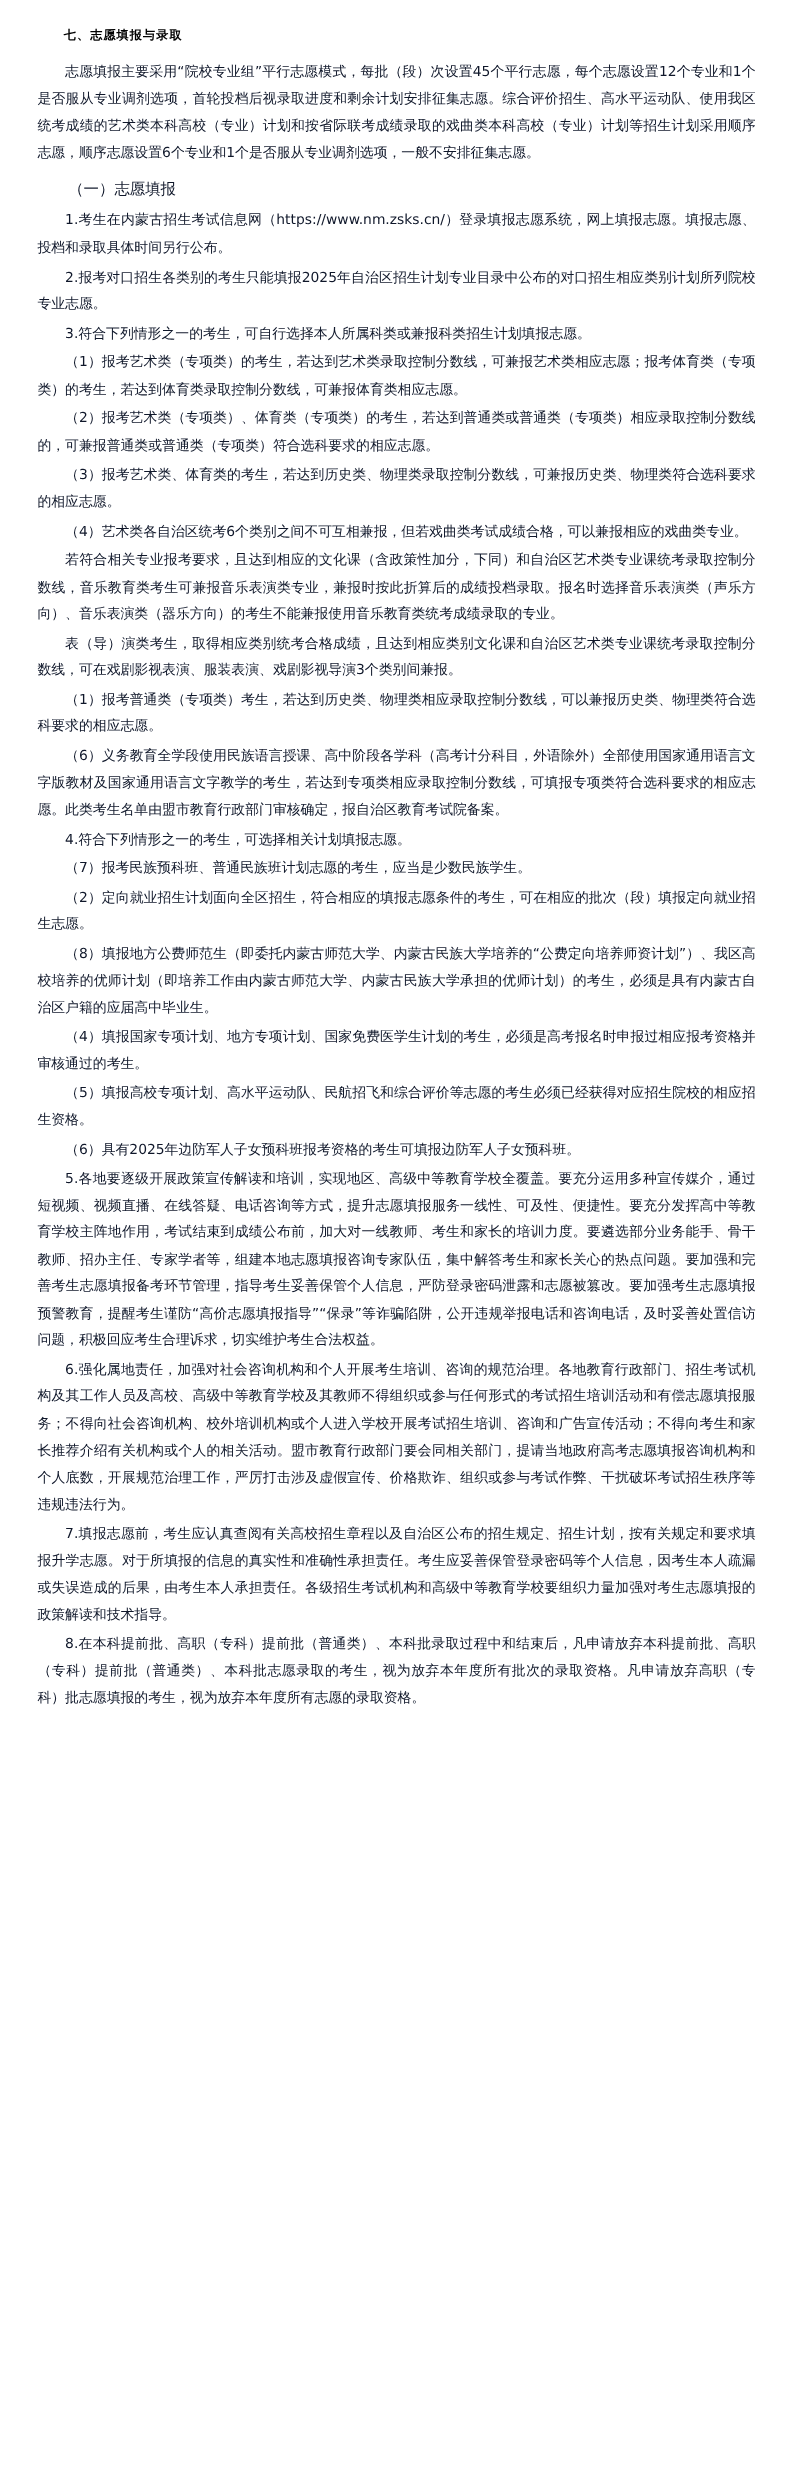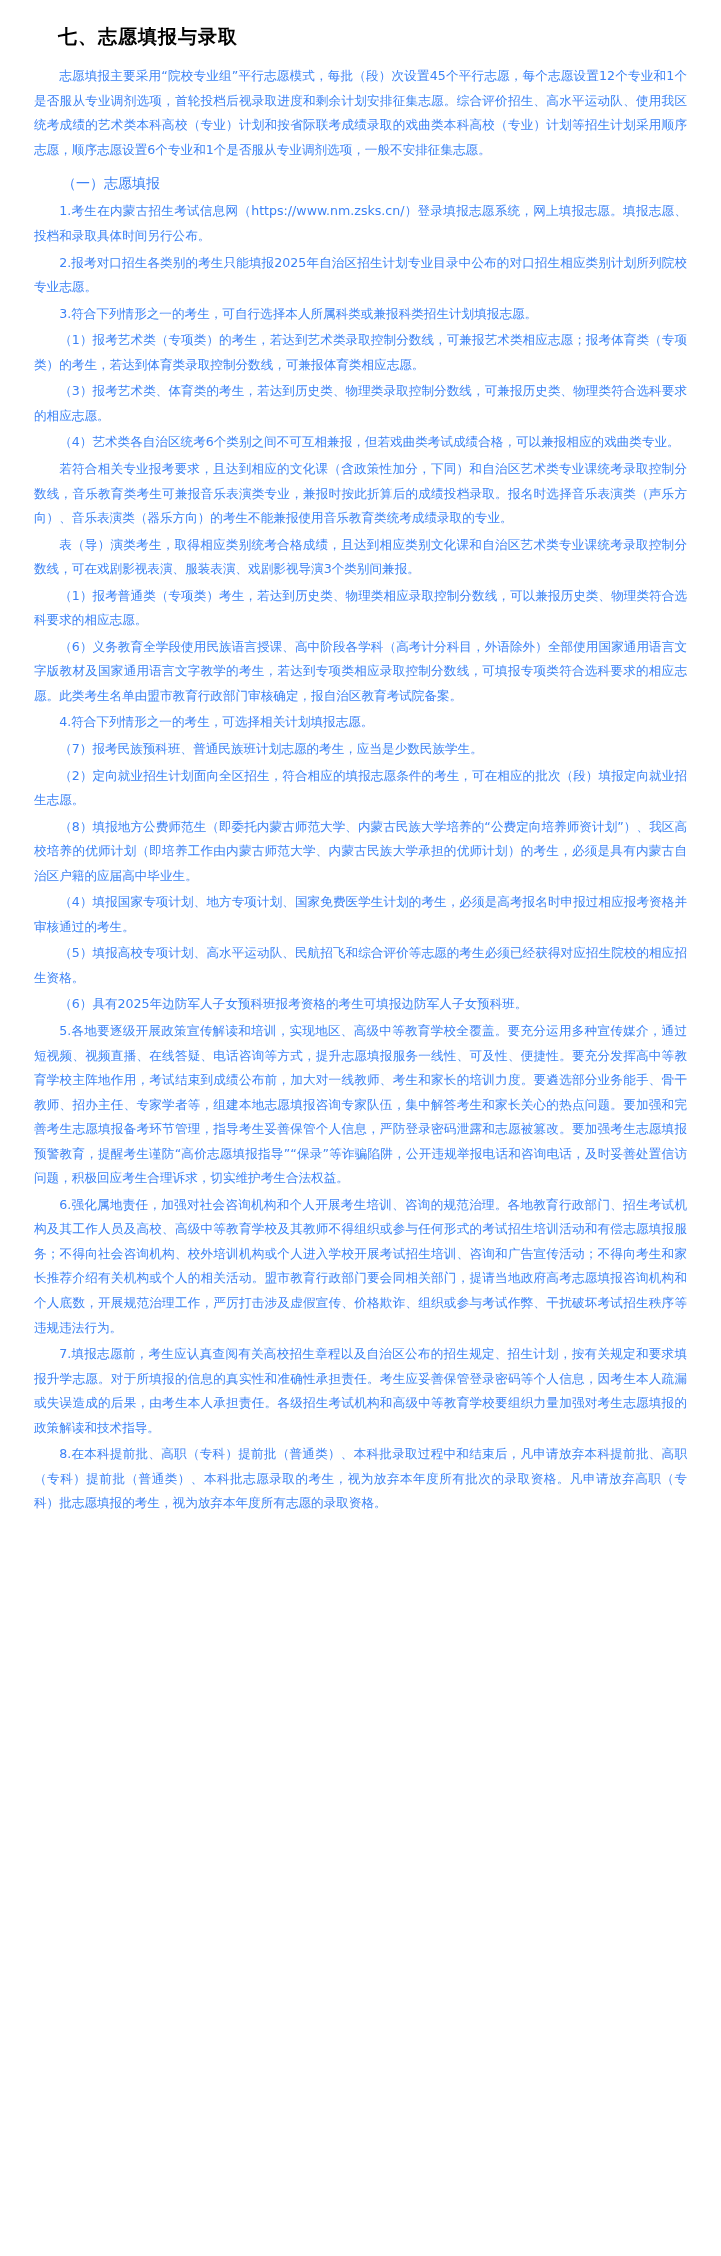--- a/index.html
+++ b/index.html
@@ -12,34 +12,34 @@
     font-family: "DejaVu Sans", "Liberation Sans", sans-serif;
     color: #111111;
   }
   .page {
     width: 721px;
     box-sizing: border-box;
     padding: 18px 34px 24px 34px;
     background: #ffffff;
   }
   .section-title {
-    font-size: 19px;
+    font-size: 11px;
     font-weight: bold;
     letter-spacing: 1px;
     margin: 6px 0 14px 24px;
     color: #000000;
   }
   p.para {
     font-size: 12.6px;
     line-height: 1.95;
     margin: 0 0 2px 0;
     text-align: justify;
     text-justify: inter-ideograph;
     text-indent: 2em;
-    color: #3b82f6;
+    color: #0f172a;
   }
   p.sub {
     text-indent: 2em;
   }
   p.heading-sub {
     text-indent: 2em;
     font-size: 14px;
     line-height: 1.95;
     margin: 8px 0 2px 0;
   }
@@ -52,20 +52,21 @@
 
 <div class="page">
   <h2 class="section-title">七、志愿填报与录取</h2>
   <div class="doc-body">
     <p class="para">志愿填报主要采用“院校专业组”平行志愿模式，每批（段）次设置45个平行志愿，每个志愿设置12个专业和1个是否服从专业调剂选项，首轮投档后视录取进度和剩余计划安排征集志愿。综合评价招生、高水平运动队、使用我区统考成绩的艺术类本科高校（专业）计划和按省际联考成绩录取的戏曲类本科高校（专业）计划等招生计划采用顺序志愿，顺序志愿设置6个专业和1个是否服从专业调剂选项，一般不安排征集志愿。</p>
     <p class="para heading-sub">（一）志愿填报</p>
     <p class="para">1.考生在内蒙古招生考试信息网（https://www.nm.zsks.cn/）登录填报志愿系统，网上填报志愿。填报志愿、投档和录取具体时间另行公布。</p>
     <p class="para">2.报考对口招生各类别的考生只能填报2025年自治区招生计划专业目录中公布的对口招生相应类别计划所列院校专业志愿。</p>
     <p class="para">3.符合下列情形之一的考生，可自行选择本人所属科类或兼报科类招生计划填报志愿。</p>
     <p class="para sub">（1）报考艺术类（专项类）的考生，若达到艺术类录取控制分数线，可兼报艺术类相应志愿；报考体育类（专项类）的考生，若达到体育类录取控制分数线，可兼报体育类相应志愿。</p>
+    <p class="para sub">（2）报考艺术类（专项类）、体育类（专项类）的考生，若达到普通类或普通类（专项类）相应录取控制分数线的，可兼报普通类或普通类（专项类）符合选科要求的相应志愿。</p>
     <p class="para sub">（3）报考艺术类、体育类的考生，若达到历史类、物理类录取控制分数线，可兼报历史类、物理类符合选科要求的相应志愿。</p>
     <p class="para sub">（4）艺术类各自治区统考6个类别之间不可互相兼报，但若戏曲类考试成绩合格，可以兼报相应的戏曲类专业。</p>
     <p class="para">若符合相关专业报考要求，且达到相应的文化课（含政策性加分，下同）和自治区艺术类专业课统考录取控制分数线，音乐教育类考生可兼报音乐表演类专业，兼报时按此折算后的成绩投档录取。报名时选择音乐表演类（声乐方向）、音乐表演类（器乐方向）的考生不能兼报使用音乐教育类统考成绩录取的专业。</p>
     <p class="para">表（导）演类考生，取得相应类别统考合格成绩，且达到相应类别文化课和自治区艺术类专业课统考录取控制分数线，可在戏剧影视表演、服装表演、戏剧影视导演3个类别间兼报。</p>
     <p class="para sub">（1）报考普通类（专项类）考生，若达到历史类、物理类相应录取控制分数线，可以兼报历史类、物理类符合选科要求的相应志愿。</p>
     <p class="para sub">（6）义务教育全学段使用民族语言授课、高中阶段各学科（高考计分科目，外语除外）全部使用国家通用语言文字版教材及国家通用语言文字教学的考生，若达到专项类相应录取控制分数线，可填报专项类符合选科要求的相应志愿。此类考生名单由盟市教育行政部门审核确定，报自治区教育考试院备案。</p>
     <p class="para">4.符合下列情形之一的考生，可选择相关计划填报志愿。</p>
     <p class="para sub">（7）报考民族预科班、普通民族班计划志愿的考生，应当是少数民族学生。</p>
     <p class="para sub">（2）定向就业招生计划面向全区招生，符合相应的填报志愿条件的考生，可在相应的批次（段）填报定向就业招生志愿。</p>
     <p class="para sub">（8）填报地方公费师范生（即委托内蒙古师范大学、内蒙古民族大学培养的“公费定向培养师资计划”）、我区高校培养的优师计划（即培养工作由内蒙古师范大学、内蒙古民族大学承担的优师计划）的考生，必须是具有内蒙古自治区户籍的应届高中毕业生。</p>

